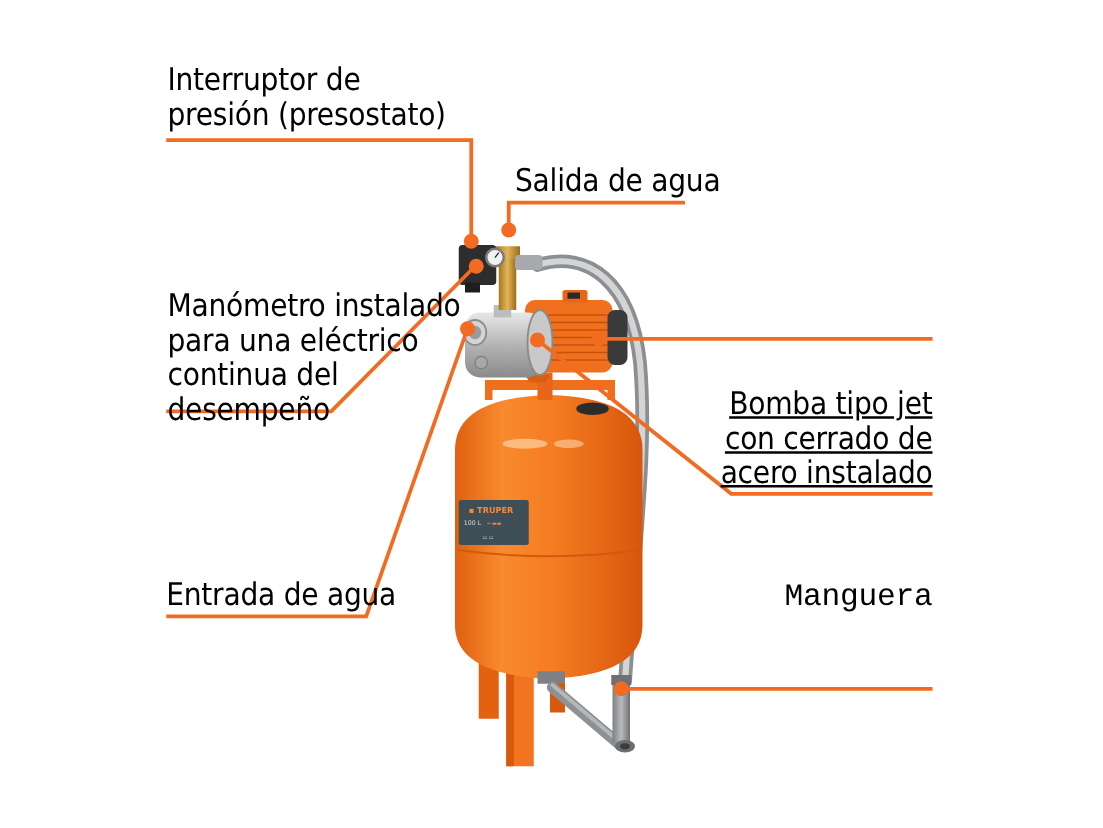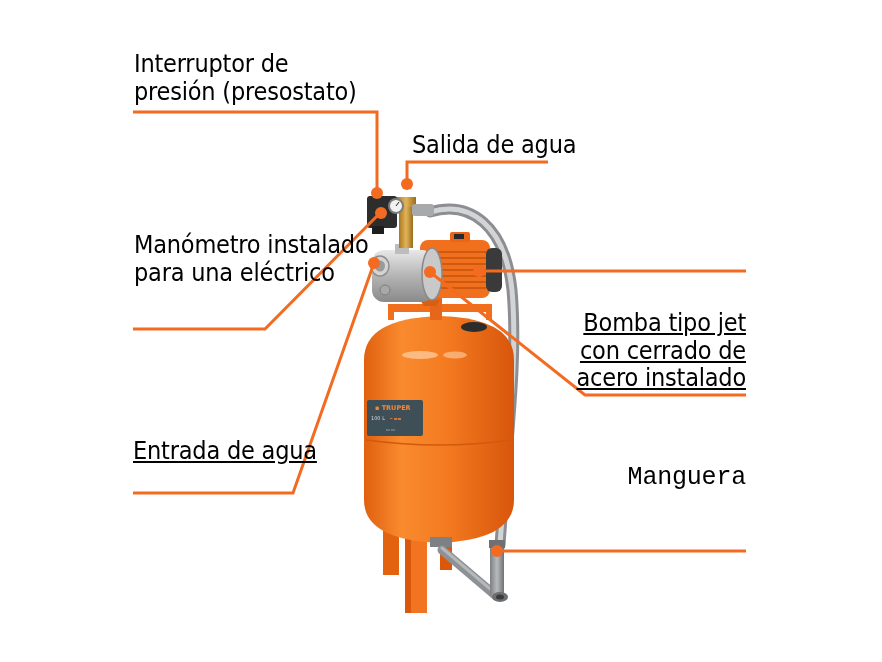--- a/index.html
+++ b/index.html
@@ -156,23 +156,25 @@
     <span class="ln">presión (presostato)</span>
   </div>
 
   <div class="label left" style="left:412px;top:131px;">
     <span class="ln">Salida de agua</span>
   </div>
 
   <div class="label left" style="left:134px;top:215px;margin-top:16px;">
     <span class="ln">Manómetro instalado</span>
     <span class="ln">para una eléctrico</span>
+    <span class="ln">continua del</span>
+    <span class="ln">desempeño</span>
   </div>
 
-  <div class="label left" style="left:133px;top:437px;text-decoration:underline;">
+  <div class="label left" style="left:133px;top:462px;">
     <span class="ln">Entrada de agua</span>
   </div>
 
 
   <div class="label right" style="right:136px;top:309px;text-decoration:underline;">
     <span class="ln">Bomba tipo jet</span>
     <span class="ln">con cerrado de</span>
     <span class="ln">acero instalado</span>
   </div>
 

